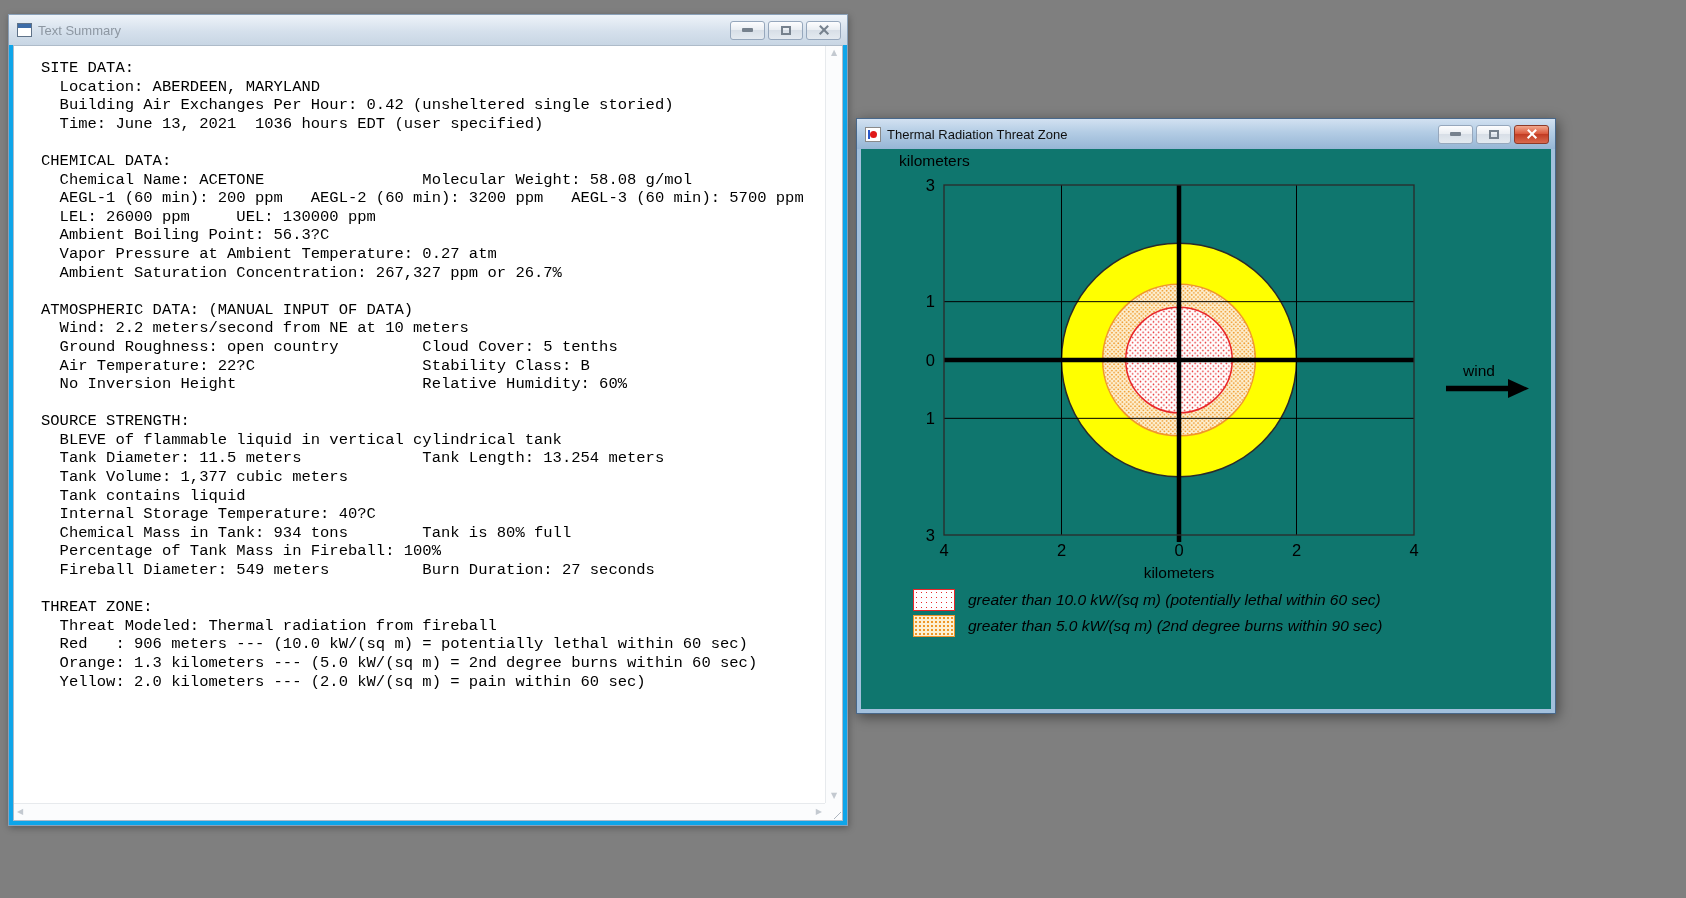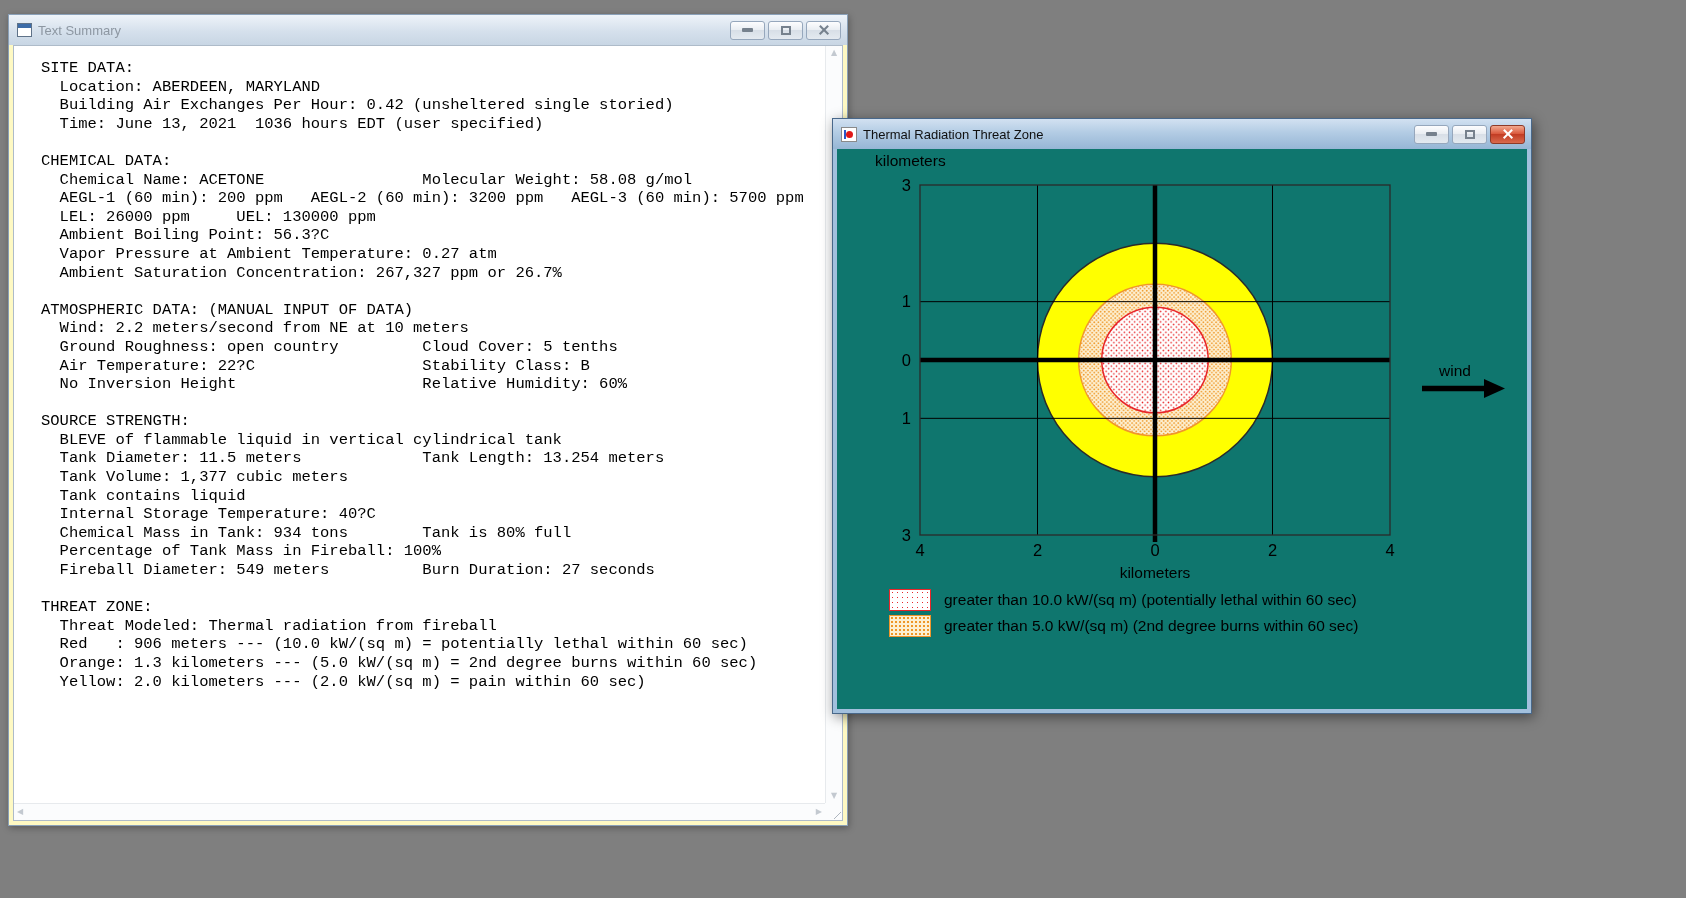--- a/index.html
+++ b/index.html
@@ -17,21 +17,21 @@
   .g-min{width:11px;height:4px;background:#76818d;border-radius:1px;}
   .g-max{width:10px;height:9px;border:2px solid #76818d;box-sizing:border-box;background:transparent;}
   .g-close{position:relative;width:12px;height:11px;}
   .g-close::before,.g-close::after{content:"";position:absolute;left:0;top:4.5px;width:12px;height:2.3px;background:#76818d;}
   .g-close::before{transform:rotate(45deg);}
   .g-close::after{transform:rotate(-45deg);}
   .ctl-close-active{background:linear-gradient(#f2a98f,#da5a3e 45%,#c23d24 50%,#d96a4e);border-color:#8d3a28;}
   .ctl-close-active .g-close::before,.ctl-close-active .g-close::after{background:#fff;}
 
   
-  .ts-window{left:8px;top:14px;width:840px;height:812px;background:#fef9c3;
+  .ts-window{left:8px;top:14px;width:840px;height:812px;background:#0ea5e9;
              border:1px solid #8aa0b8;box-shadow:1px 2px 7px rgba(0,0,0,.30);z-index:2;}
   .ts-window .titlebar{background:linear-gradient(#eef3f9,#d5e0ec 55%,#c8d6e4);}
   .ts-window .title{color:#8d97a2;}
   .ts-icon{width:15px;height:14px;background:#fff;border:1px solid #5f7288;position:relative;box-sizing:border-box;}
   .ts-icon::before{content:"";position:absolute;left:0;right:0;top:0;height:4px;background:#3d6ca8;}
   .ts-content{position:absolute;left:4px;right:4px;top:30px;bottom:4px;background:#fff;
               border:1px solid #aebbc9;box-sizing:border-box;}
   #summary-pre{position:absolute;left:0;top:0;right:17px;bottom:17px;overflow:hidden;margin:8px;
                padding:5px 0 0 19px;font-family:"Liberation Mono",monospace;
                font-size:15.5px;line-height:18.6px;color:#000;}
@@ -41,35 +41,35 @@
   .hscroll{position:absolute;left:0;right:17px;bottom:0;height:17px;background:#fbfcfd;
            border-top:1px solid #e7eaed;display:flex;justify-content:space-between;
            align-items:center;padding:0 3px;box-sizing:border-box;}
   .scroll-arrow{font-family:"DejaVu Sans",sans-serif;font-size:8px;color:#c3c9d0;line-height:8px;}
   .corner{position:absolute;right:0;bottom:0;width:17px;height:17px;background:#fbfcfd;}
   .grip{position:absolute;right:1px;bottom:1px;width:13px;height:13px;
         background:repeating-linear-gradient(135deg,transparent 0 2px,#aeb6bf 2px 3.2px,transparent 3.2px 5.4px);
         clip-path:polygon(100% 0,100% 100%,0 100%);}
 
   
-  .tz-window{left:832px;top:118px;width:700px;height:596px;background:#a2c0dd;
+  .tz-window{left:856px;top:118px;width:700px;height:596px;background:#a2c0dd;
              border:1px solid #49688a;box-shadow:2px 3px 12px rgba(0,0,0,.45);z-index:5;}
   .tz-window .titlebar{background:linear-gradient(#d2e1f1,#b3cce4 45%,#96b6d5);}
   .tz-window .title{color:#101010;}
   .tz-icon{width:16px;height:15px;background:#fff;border:1px solid #8a8a8a;position:relative;box-sizing:border-box;}
   .tz-icon::before{content:"";position:absolute;left:2px;top:2px;bottom:2px;width:2px;background:#2b57c8;}
   .tz-icon::after{content:"";position:absolute;right:3px;top:3px;width:7px;height:7px;border-radius:50%;background:#e01818;}
   .tz-content{position:absolute;left:4px;right:4px;top:30px;bottom:4px;background:#0f766e;}
   #plot-svg{position:absolute;left:0;top:0;}
   #plot-svg text{font-family:"Liberation Sans",sans-serif;fill:#000;}
   #plot-svg .ax-title{font-size:15.5px;}
   #plot-svg .tick{font-size:16.5px;}
   #plot-svg .wind-label{font-size:15.5px;}
   #legend{position:absolute;left:52px;top:440px;display:flex;flex-direction:column;gap:4px;}
-  .legend-row{display:flex;align-items:center;gap:13px;height:22px;}
+  .legend-row{display:flex;align-items:center;gap:13px;height:22px;font-style:italic;}
   .swatch{width:42px;height:22px;box-sizing:border-box;flex:0 0 auto;}
   .swatch.red-dots{border:1.6px solid #e8262a;background-color:#ffffff;
       background-image:radial-gradient(#e8262a 0.8px,rgba(0,0,0,0) 0.9px);background-size:5px 5px;}
   .swatch.orange-dots{border:1.6px solid #f0962c;background-color:#fdf0d2;
       background-image:radial-gradient(#ef9726 0.9px,rgba(0,0,0,0) 1px);background-size:4px 4px;}
   .swatch.yellow-solid{border:1.4px solid #1a1a1a;background:#ffff00;}
   .legend-label{font-size:15.5px;color:#000;white-space:nowrap;}
 </style>
 </head>
 <body>
@@ -195,17 +195,17 @@
         <text x="74" y="274.8333333333333" text-anchor="end" class="tick">1</text>
         <text x="74" y="391.5" text-anchor="end" class="tick">3</text>
       </svg>
     <div id="legend">
         <div class="legend-row">
           <div class="swatch red-dots"></div>
           <span class="legend-label">greater than 10.0 kW/(sq m) (potentially lethal within 60 sec)</span>
         </div>
         <div class="legend-row">
           <div class="swatch orange-dots"></div>
-          <span class="legend-label">greater than 5.0 kW/(sq m) (2nd degree burns within 60 sec)</span>
+          <span class="legend-label">greater than 5.0 kW/(sq m) (2nd degree burns within 90 sec)</span>
         </div>
       </div>
   </div>
 </div>
 
 </body></html>

